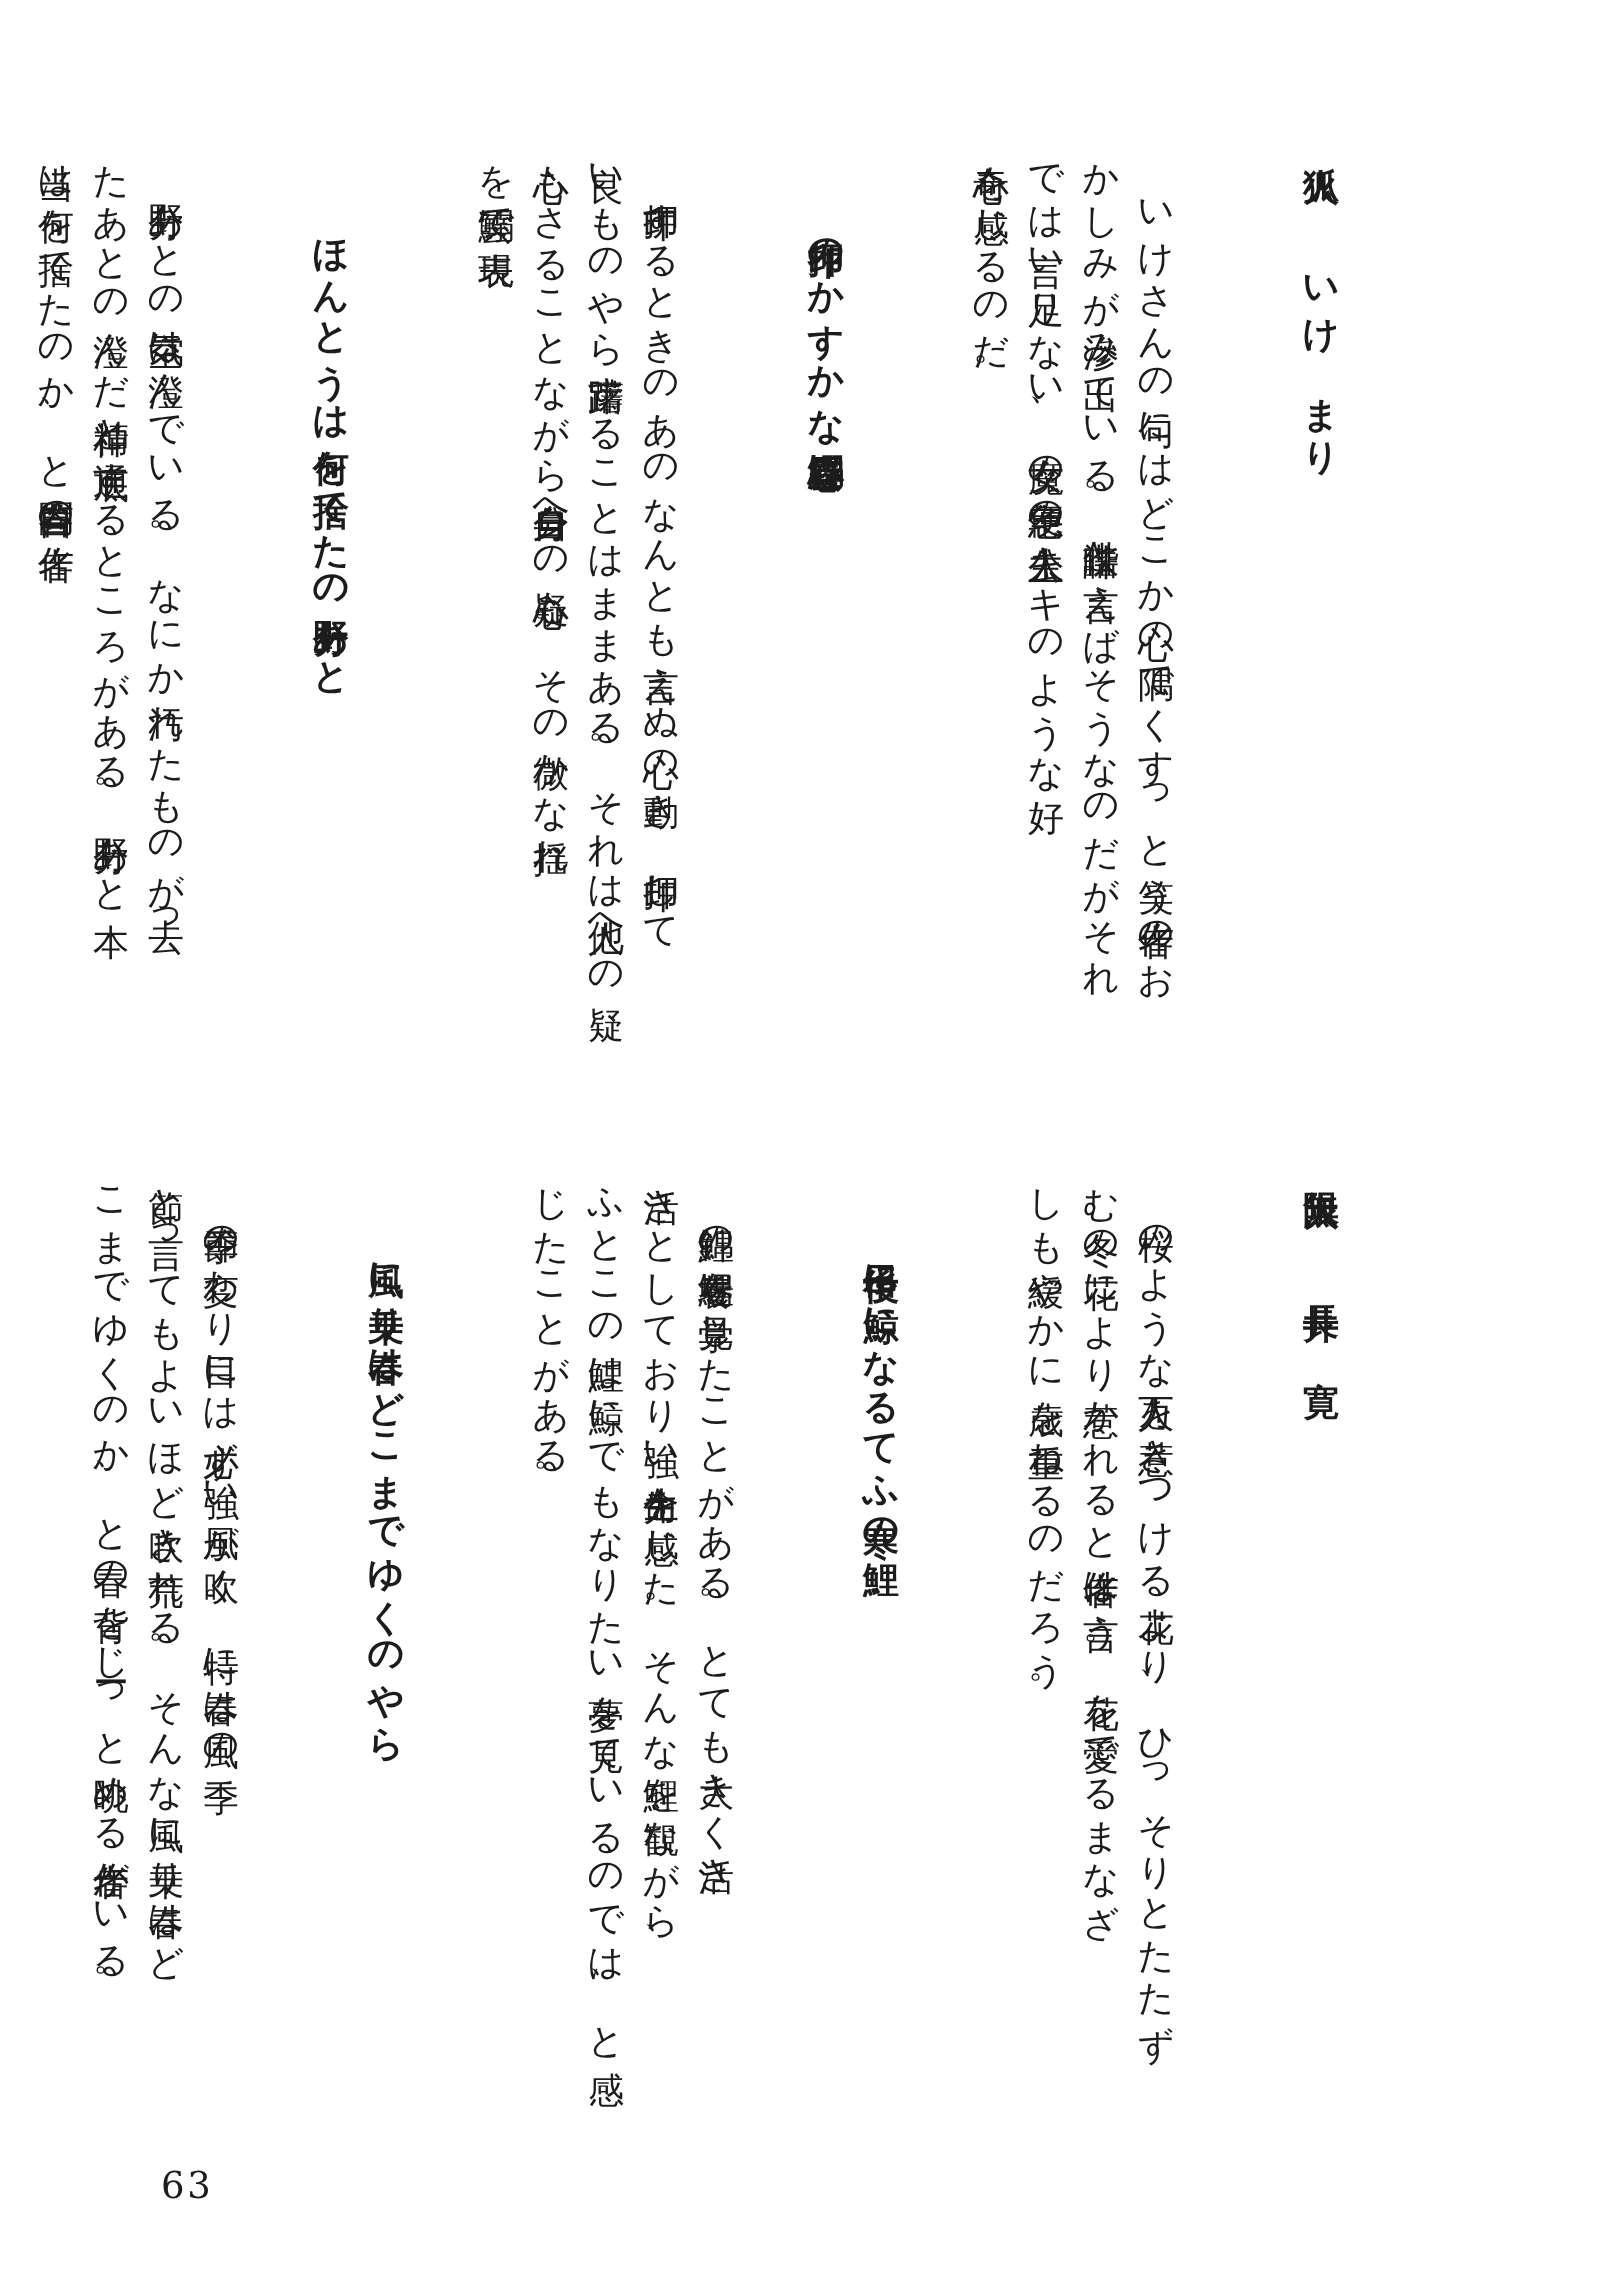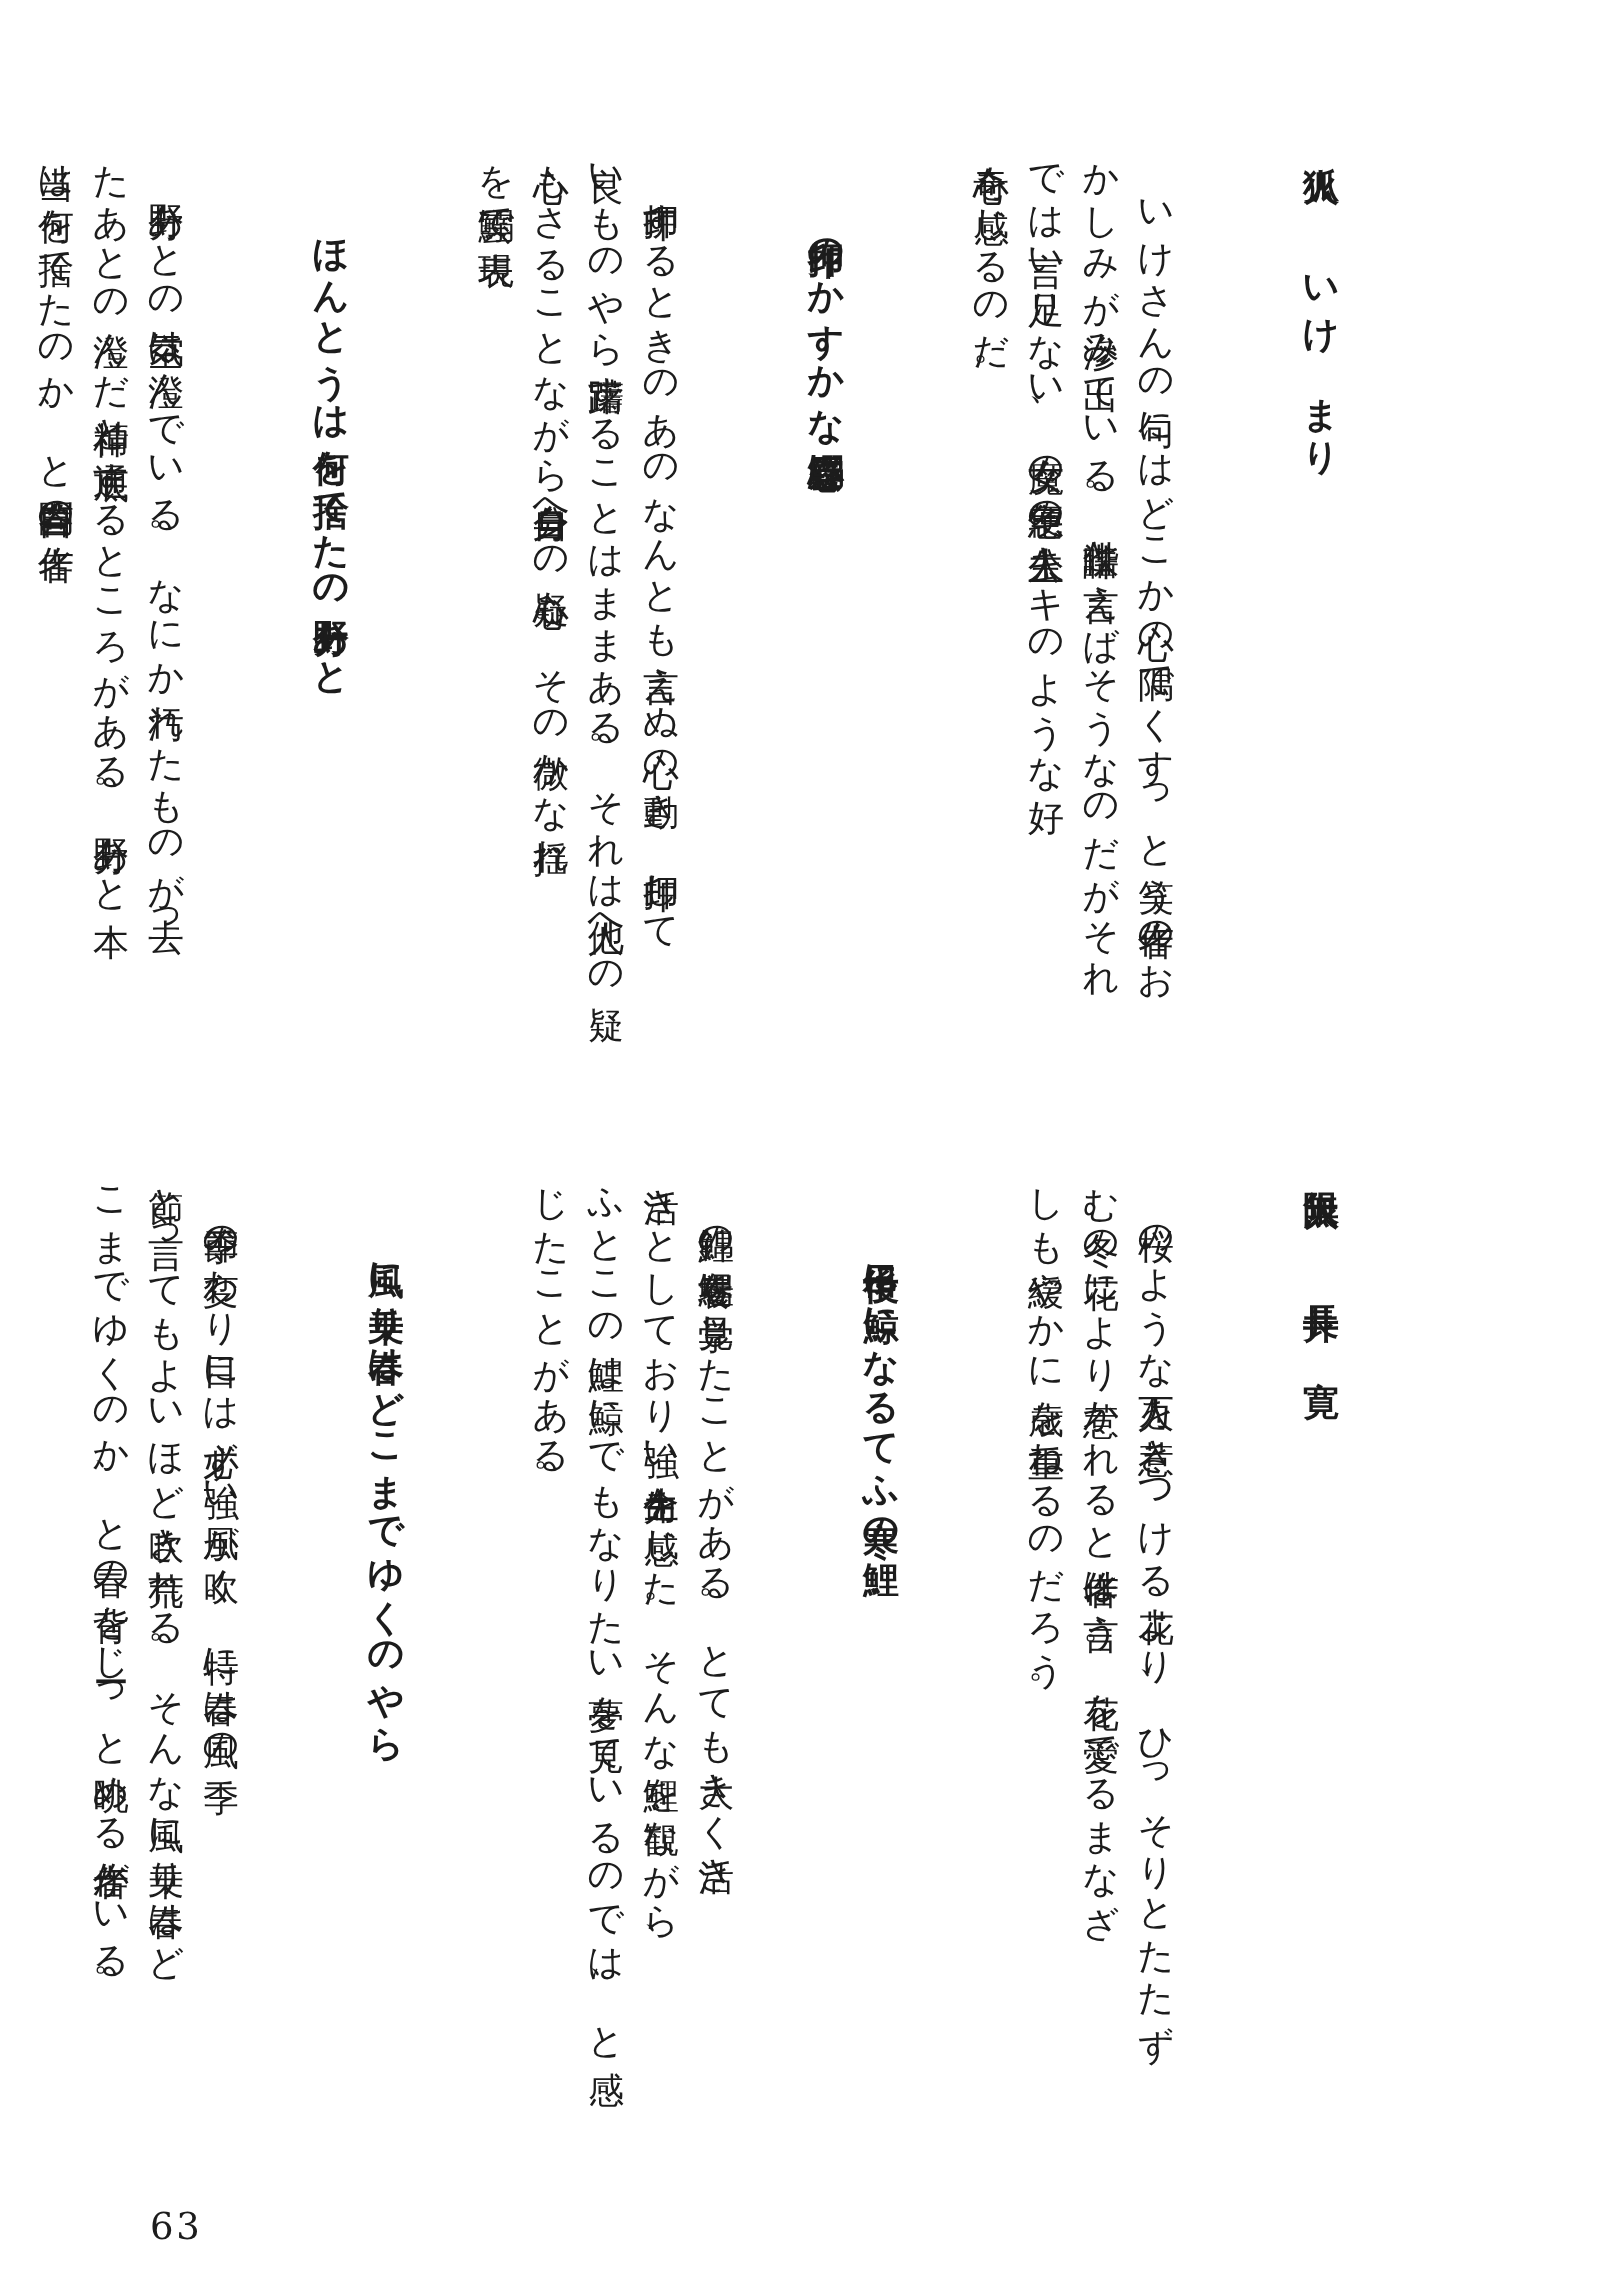--- a/index.html
+++ b/index.html
@@ -30,26 +30,25 @@
     text-align: start;
   }
   .article-top    { top: 139px; }
   .article-bottom { top: 1163px; }
 
   .block { margin: 0; padding: 0; }
   .section-heading, .haiku-quote { font-weight: bold; }
 
   .page-number {
     position: absolute;
-    left: 150px;
+    left: 161px;
     top: 2164px;
     font-size: 37px;
     letter-spacing: 2.7px;
     color: #1c1c1c;
-    margin-top: 41px;
   }
 </style>
 </head>
 <body>
 
 <div class="page">
 
   <section class="article article-top">
     <div class="block section-heading">狐火　　　いけ　まり</div>
     <div class="block paragraph">　いけさんの句にはどこか心の隅でくすっと笑う作者のお

